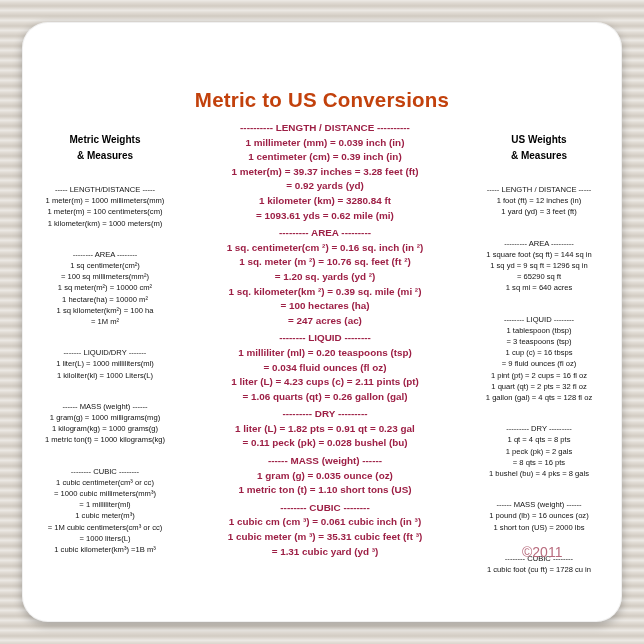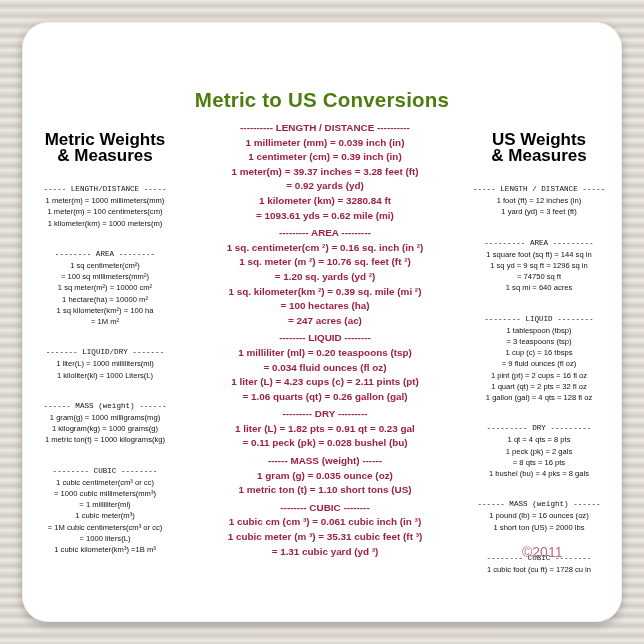--- a/index.html
+++ b/index.html
@@ -34,41 +34,41 @@
     border-radius:26px;
     box-shadow:inset 0 0 0 1px rgba(0,0,0,.06);
     pointer-events:none;
   }
   h1#title{
     position:absolute;top:66px;left:0;width:600px;
     text-align:center;
     margin:0;
     font-size:20.5px;
     font-weight:bold;
-    color:#4d7c0f;
+    color:#c2410c;
     letter-spacing:.2px;
   }
   .col{position:absolute;}
   
   .side{
     width:150px;
     color:#111;
     font-size:7.6px;
     line-height:11.2px;
     text-align:center;
   }
   .side h2{
     margin:0 0 7px 0;
-    font-size:17px;
+    font-size:10px;
     font-weight:bold;
     line-height:16px;
     color:#000;
   }
   .side .row{white-space:nowrap;}
-  .side .hdr{margin-top:20px;font-family:Liberation Mono, monospace;}
+  .side .hdr{margin-top:20px;}
   #leftcol{left:8px;top:110px;}
   #rightcol{left:442px;top:110px;}
 
   
   #centercol{
     left:172px;top:96px;width:262px;
     color:#9d1f45;
     font-size:9.9px;
     line-height:14.6px;
     text-align:center;
@@ -134,21 +134,21 @@
       <span>US Weights</span><br>
       <span>&amp; Measures</span>
     </h2>
     <div id="right-rows">
         <div class="row hdr">----- LENGTH / DISTANCE -----</div>
         <div class="row">1 foot (ft) = 12 inches (in)</div>
         <div class="row">1 yard (yd) = 3 feet (ft)</div>
         <div class="row hdr">--------- AREA ---------</div>
         <div class="row">1 square foot (sq ft) = 144 sq in</div>
         <div class="row">1 sq yd = 9 sq ft = 1296 sq in</div>
-        <div class="row">          = 74750 sq ft</div>
+        <div class="row">          = 65290 sq ft</div>
         <div class="row">1 sq mi = 640 acres</div>
         <div class="row hdr">-------- LIQUID --------</div>
         <div class="row">1 tablespoon (tbsp)</div>
         <div class="row">          = 3 teaspoons (tsp)</div>
         <div class="row">1 cup (c) = 16 tbsps</div>
         <div class="row">          = 9 fluid ounces (fl oz)</div>
         <div class="row">1 pint (pt) = 2 cups = 16 fl oz</div>
         <div class="row">1 quart (qt) = 2 pts = 32 fl oz</div>
         <div class="row">1 gallon (gal) = 4 qts = 128 fl oz</div>
         <div class="row hdr">--------- DRY ---------</div>

